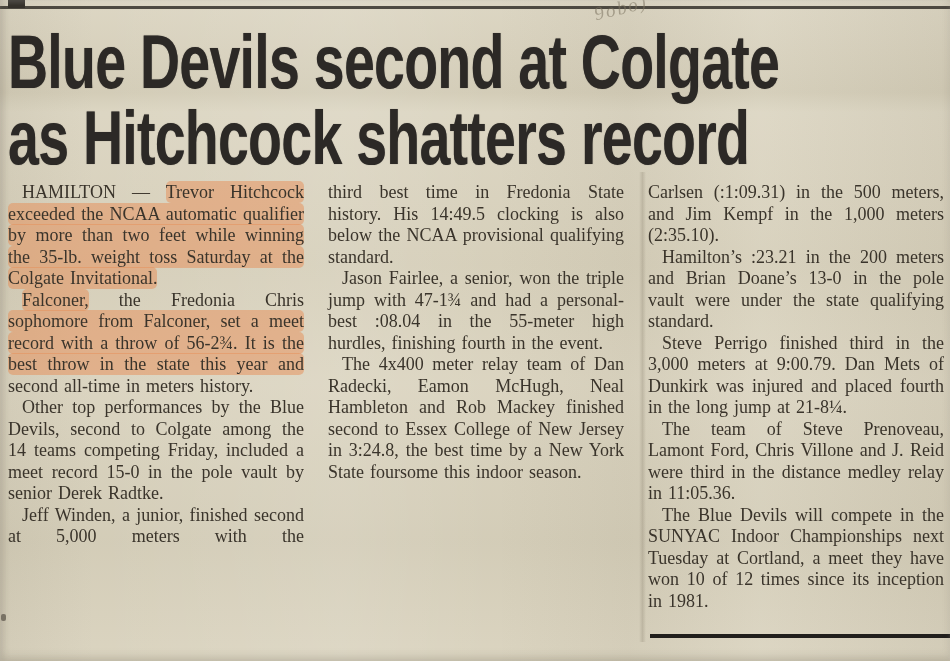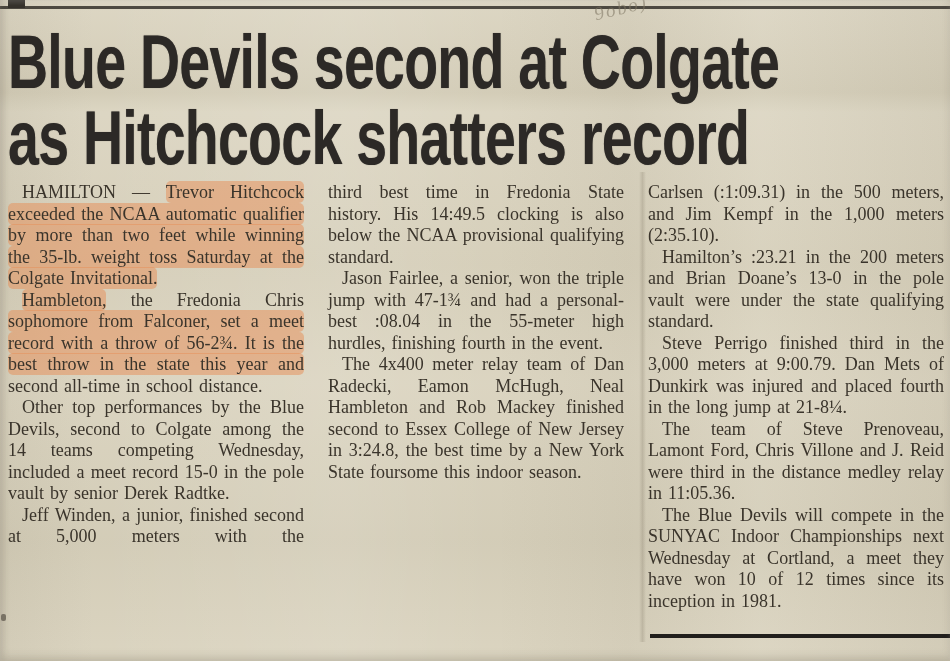--- a/index.html
+++ b/index.html
@@ -67,33 +67,33 @@
   <div class="note">9obo)</div>
 
   <div class="headline">
     <div class="hl-line">Blue Devils second at Colgate</div>
     <div class="hl-line">as Hitchcock shatters record</div>
   </div>
 
   <div class="columns">
       <div class="col">
         <p class="indent"><span>HAMILTON — </span><span class="hl">Trevor Hitchcock exceeded the NCAA automatic qualifier by more than two feet while winning the 35-lb. weight toss Saturday at the Colgate Invitational.</span></p>
-        <p class="indent"><span class="hl">Hambleton,</span><span> the Fredonia Chris </span><span class="hl">sophomore from Falconer, set a meet record with a throw of 56-2¾. It is the best throw in the state this year and</span><span> second all-time in school distance.</span></p>
-        <p class="indent"><span>Other top performances by the Blue Devils, second to Colgate among the 14 teams competing Wednesday, included a meet record 15-0 in the pole vault by senior Derek Radtke.</span></p>
+        <p class="indent"><span class="hl">Falconer,</span><span> the Fredonia Chris </span><span class="hl">sophomore from Falconer, set a meet record with a throw of 56-2¾. It is the best throw in the state this year and</span><span> second all-time in meters history.</span></p>
+        <p class="indent"><span>Other top performances by the Blue Devils, second to Colgate among the 14 teams competing Friday, included a meet record 15-0 in the pole vault by senior Derek Radtke.</span></p>
         <p class="indent cont"><span>Jeff Winden, a junior, finished second at 5,000 meters with the</span></p>
       </div>
       <div class="col">
         <p><span>third best time in Fredonia State history. His 14:49.5 clocking is also below the NCAA provisional qualifying standard.</span></p>
         <p class="indent"><span>Jason Fairlee, a senior, won the triple jump with 47-1¾ and had a personal-best :08.04 in the 55-meter high hurdles, finishing fourth in the event.</span></p>
         <p class="indent"><span>The 4x400 meter relay team of Dan Radecki, Eamon McHugh, Neal Hambleton and Rob Mackey finished second to Essex College of New Jersey in 3:24.8, the best time by a New York State foursome this indoor season.</span></p>
       </div>
       <div class="col">
         <p><span>Carlsen (:1:09.31) in the 500 meters, and Jim Kempf in the 1,000 meters (2:35.10).</span></p>
         <p class="indent"><span>Hamilton’s :23.21 in the 200 meters and Brian Doane’s 13-0 in the pole vault were under the state qualifying standard.</span></p>
         <p class="indent"><span>Steve Perrigo finished third in the 3,000 meters at 9:00.79. Dan Mets of Dunkirk was injured and placed fourth in the long jump at 21-8¼.</span></p>
         <p class="indent"><span>The team of Steve Prenoveau, Lamont Ford, Chris Villone and J. Reid were third in the distance medley relay in 11:05.36.</span></p>
-        <p class="indent"><span>The Blue Devils will compete in the SUNYAC Indoor Championships next Wednesday at Cortland, a meet they have won 10 of 12 times since its inception in 1981.</span></p>
+        <p class="indent"><span>The Blue Devils will compete in the SUNYAC Indoor Championships next Tuesday at Cortland, a meet they have won 10 of 12 times since its inception in 1981.</span></p>
       </div>
     </div>
 
   <div class="crease"></div>
   <div class="end-rule"></div>
 </div>
 
 </body></html>

